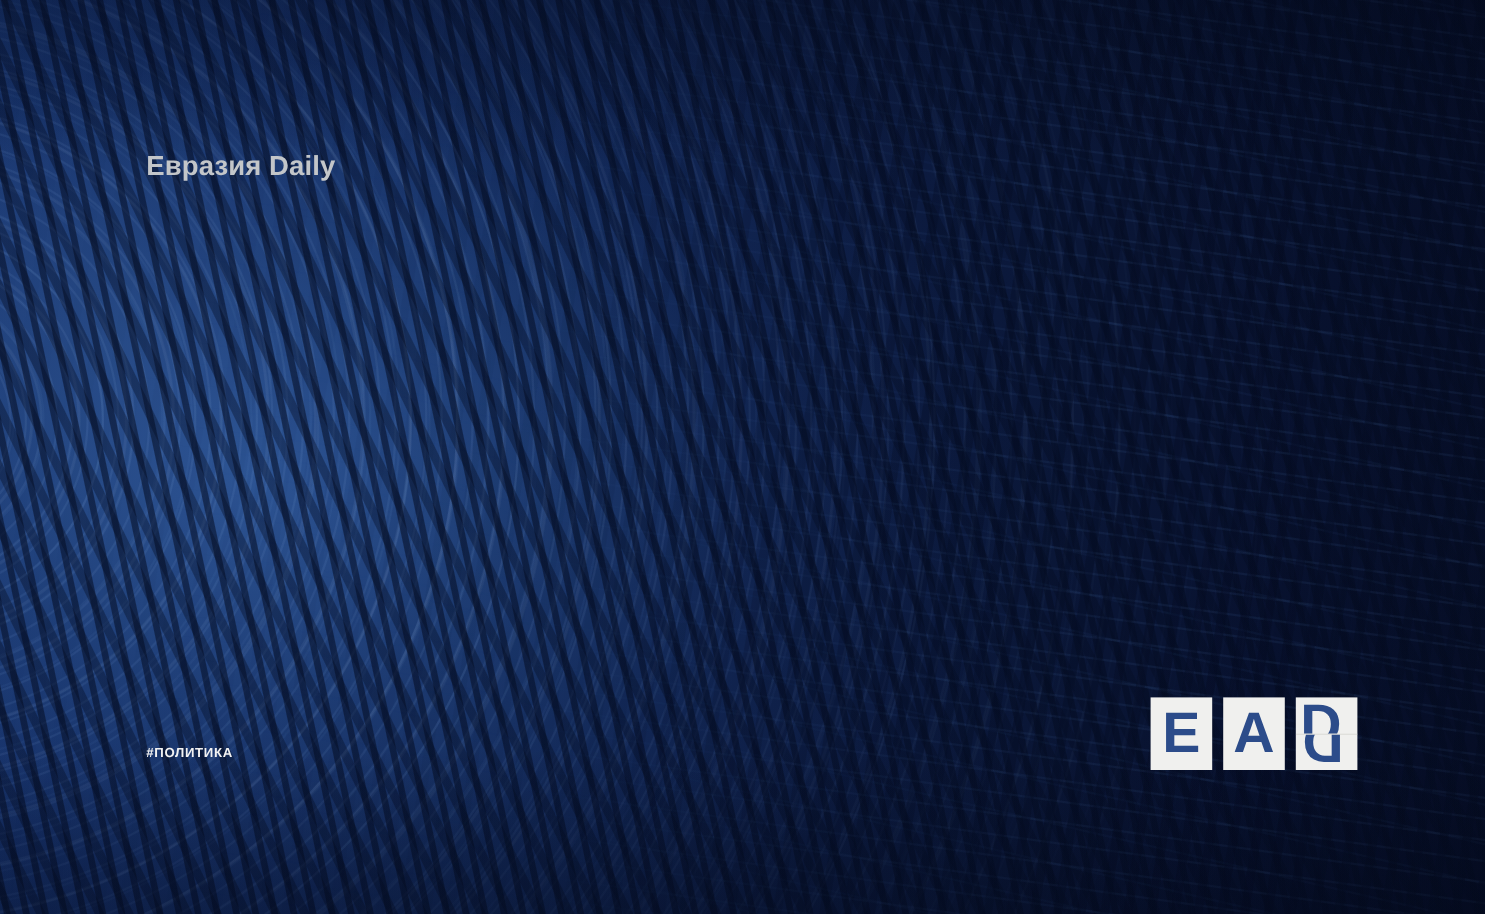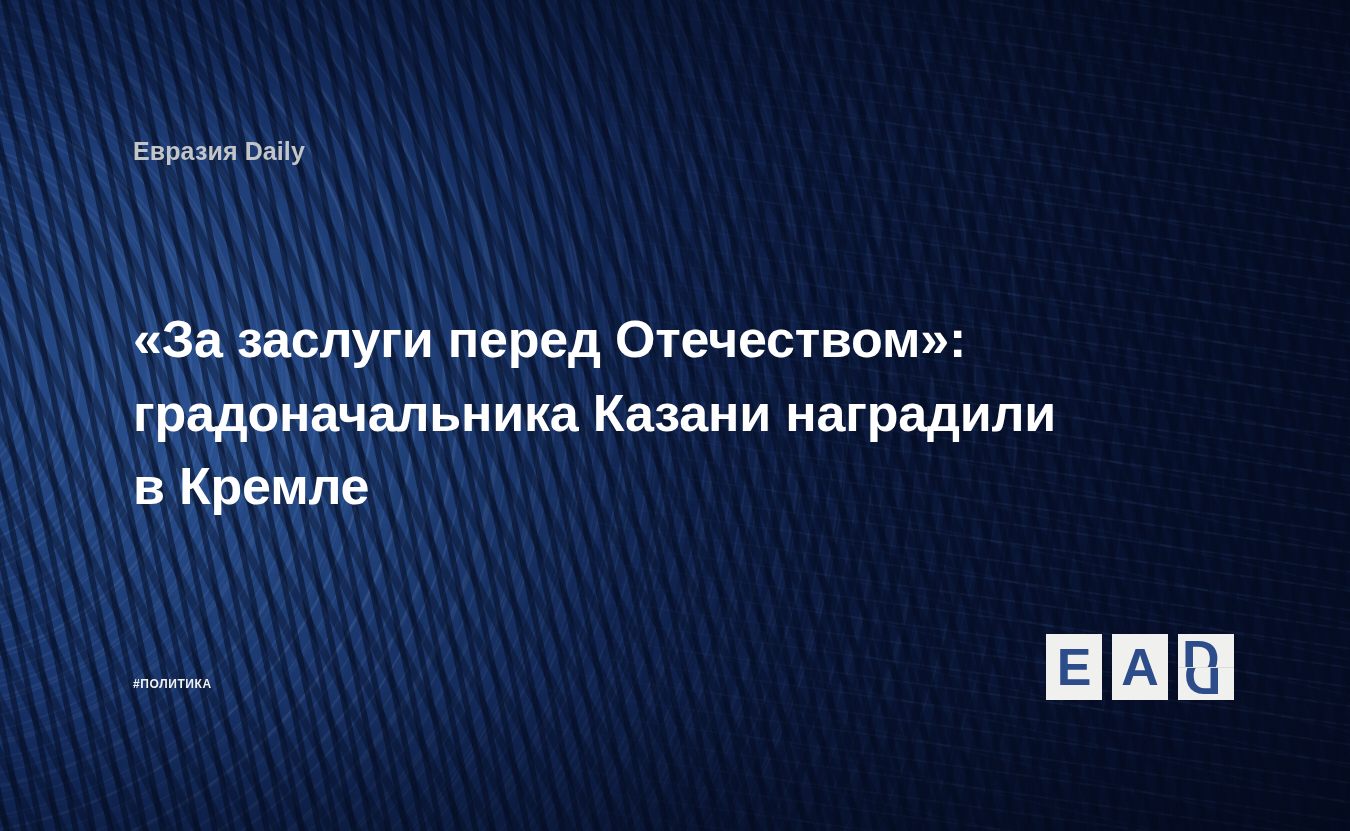--- a/index.html
+++ b/index.html
@@ -170,20 +170,21 @@
         rgba(3,9,26,0.30) 0%,
         rgba(0,0,0,0) 18%,
         rgba(0,0,0,0) 82%,
         rgba(3,9,26,0.34) 100%);
   }
 
   
   .content {
     position: absolute;
     inset: 0;
+    text-align: center;
   }
 
   .site-name {
     position: absolute;
     left: 133px;
     top: 136px;
     font-size: 25px;
     font-weight: 700;
     letter-spacing: 0.1px;
     color: #c3c6c9;
@@ -287,25 +288,20 @@
   <div class="bg-layer bg-arcs"></div>
   <div class="bg-layer bg-dashes"></div>
   <div class="bg-layer bg-streaks-right"></div>
   <div class="bg-layer bg-streaks-chop"></div>
   <div class="bg-layer bg-vignette"></div>
 
   <div class="content">
 
     <div class="site-name">Евразия Daily</div>
 
-    <h1 class="headline">
-      <span class="hl-line">«За заслуги перед Отечеством»:</span>
-      <span class="hl-line">градоначальника Казани наградили</span>
-      <span class="hl-line">в Кремле</span>
-    </h1>
 
     <div class="topic-tag">#ПОЛИТИКА</div>
 
     <div class="logo-mark">
       <div class="logo-tile">
         <span class="logo-tile-letter">E</span>
       </div>
       <div class="logo-tile">
         <span class="logo-tile-letter">A</span>
       </div>

